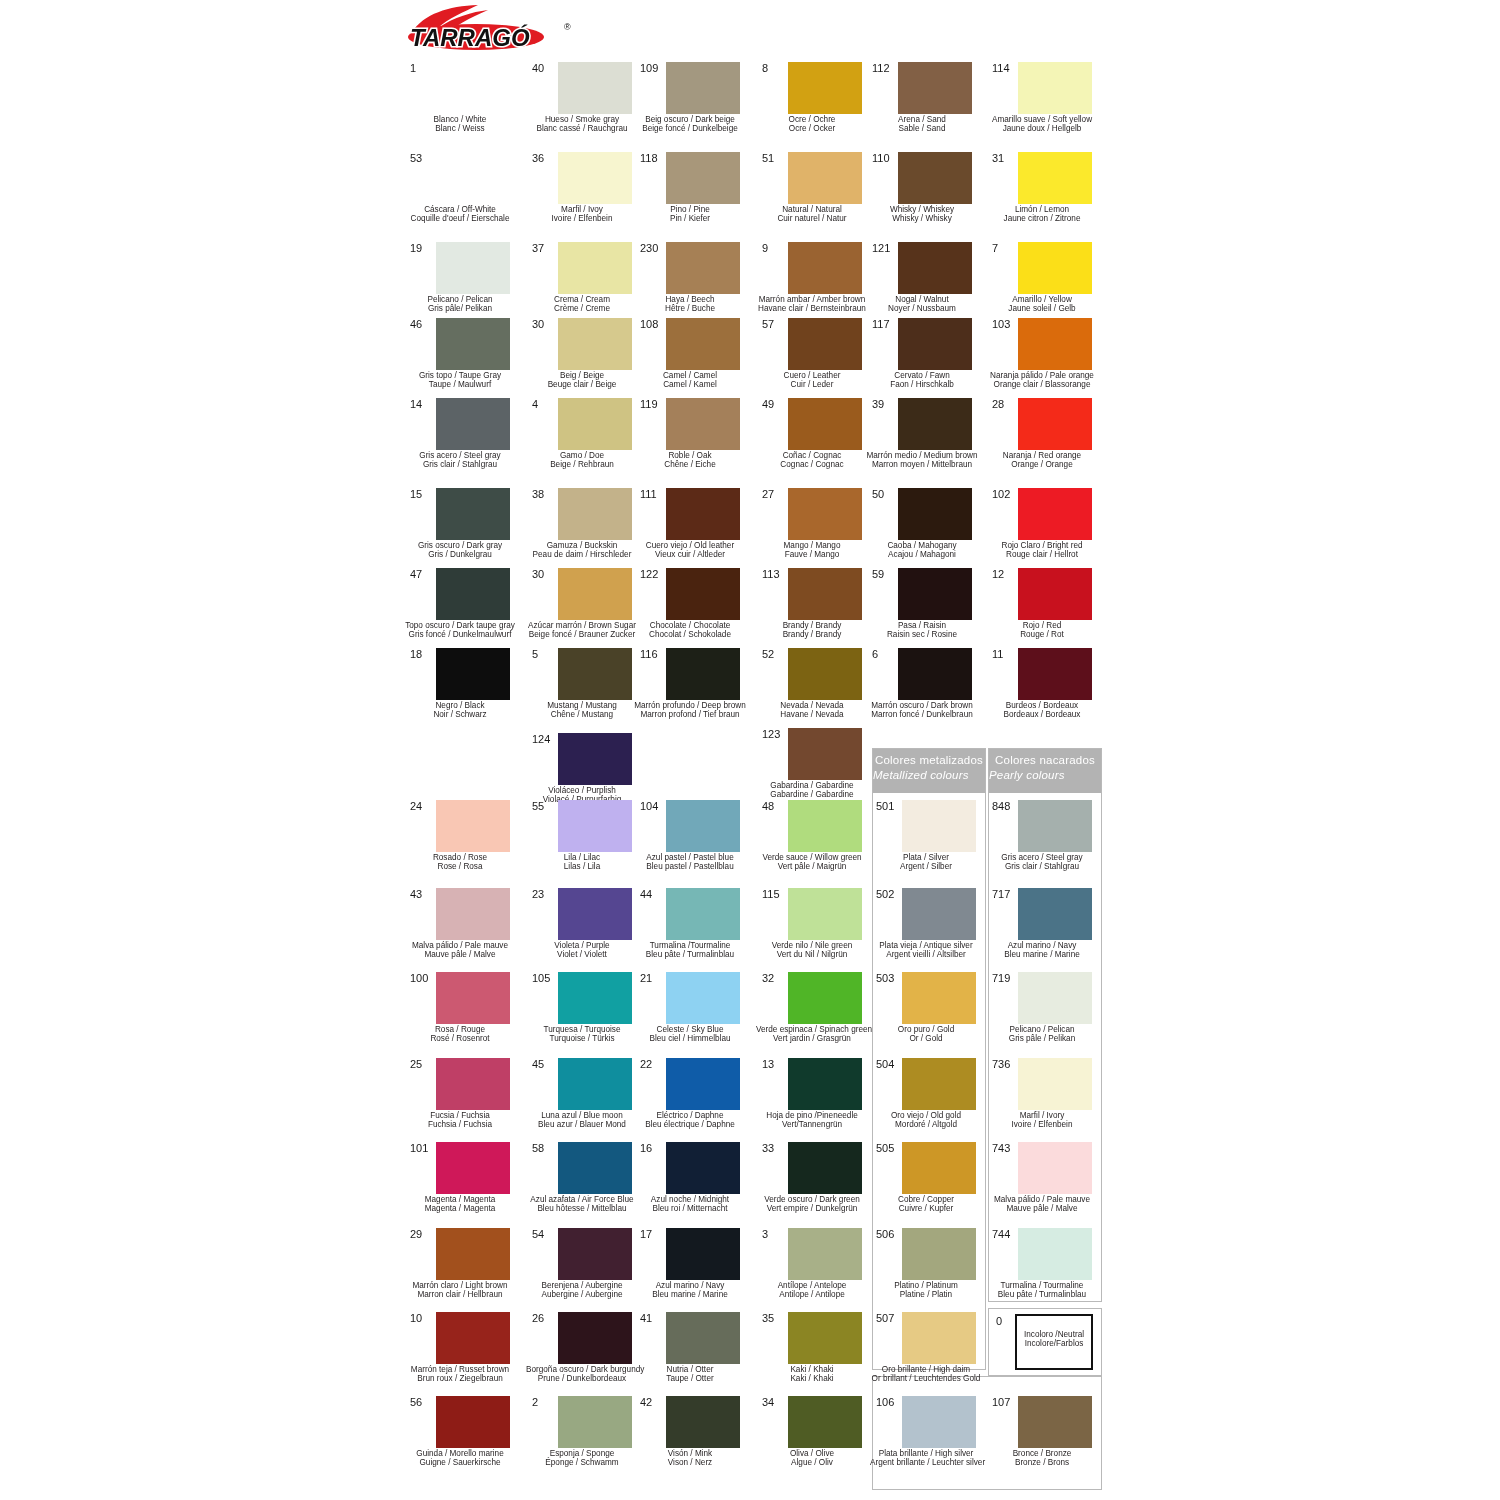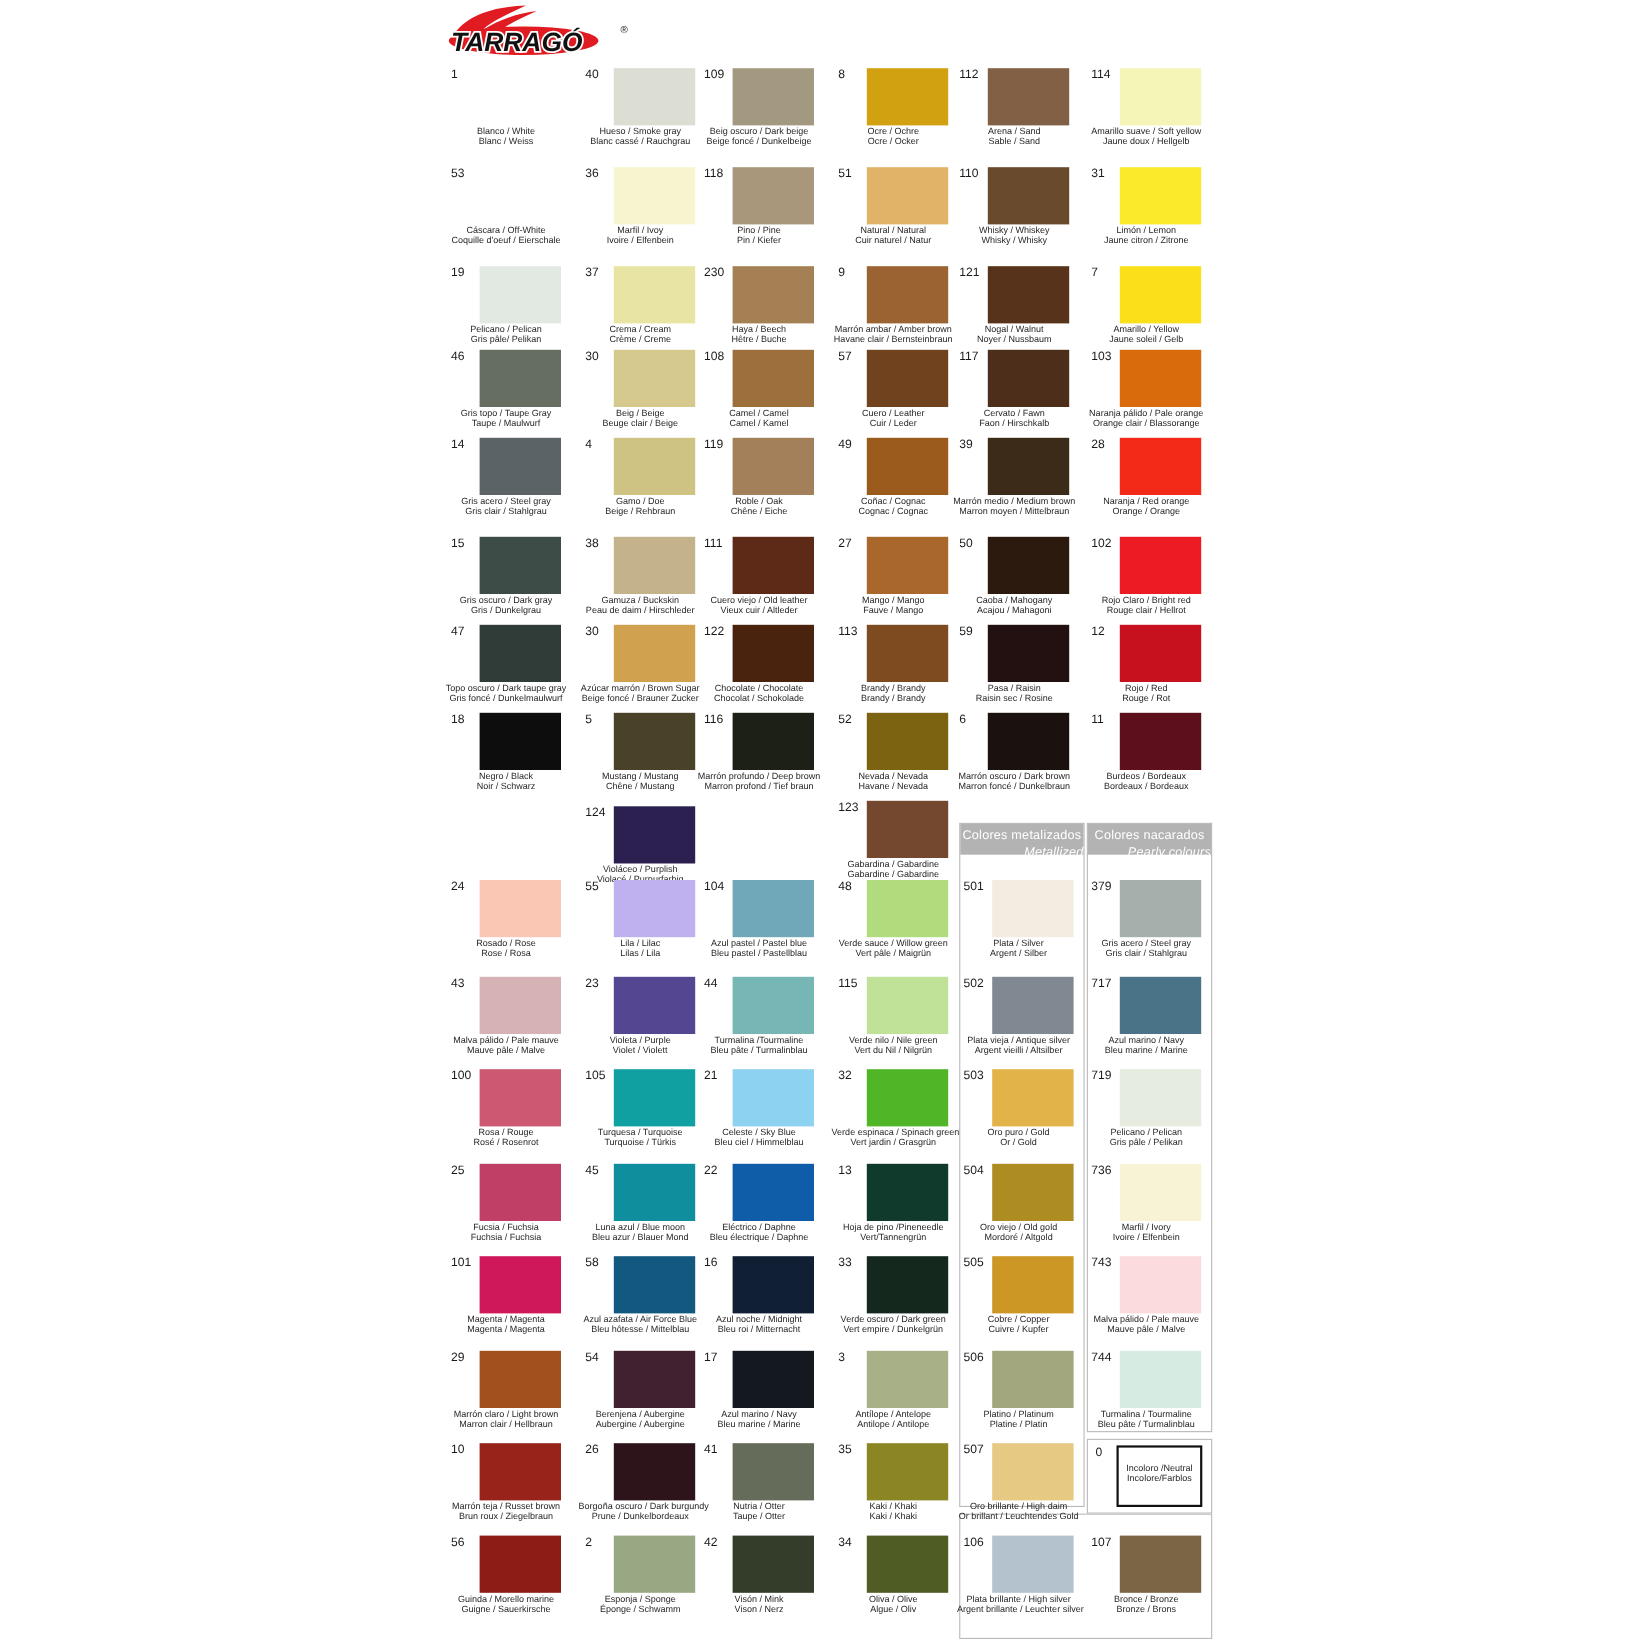--- a/index.html
+++ b/index.html
@@ -34,30 +34,30 @@
 
   
   .cell.nochip .chip{background:#ffffff;}
 
   
   .panel{
     position:absolute;background:#ffffff;
     border:1px solid #b9b9b9;
   }
   .panel-head{
-    position:absolute;left:0;top:0;right:0;height:28px;
+    position:absolute;left:0;top:0;right:0;height:44px;
     background:#b3b3b3;
   }
   .panel-head .l1{
     position:absolute;left:0;right:0;top:5px;text-align:center;
     font-size:11.5px;color:#ffffff;letter-spacing:.2px;
   }
   .panel-head .l2{
-    position:absolute;left:0;right:0;top:20px;text-align:right;
-    font-size:11.5px;color:#ffffff;font-style:italic;letter-spacing:.2px;padding-left:28px;
+    position:absolute;left:0;right:0;top:20px;text-align:left;
+    font-size:11.5px;color:#ffffff;font-style:italic;letter-spacing:.2px;
   }
 
   
   .neutralbox{position:absolute;border:1px solid #b9b9b9;background:#fff;}
   .neutralbox .num{position:absolute;left:7px;top:6px;font-size:11px;color:#1a1a1a;}
   .neutralbox .inner{
     position:absolute;left:26px;top:5px;width:74px;height:52px;
     border:2px solid #111;background:#fff;
   }
   .neutralbox .inner .t{
@@ -802,21 +802,21 @@
       </div>
       <div class="cell" style="left:876px;top:1312px;">
         <div class="num">507</div>
         <div class="chip" style="background:#e6ca84;"></div>
         <div class="caption">
           <i>Oro brillante / High daim</i>
           <i>Or brillant / Leuchtendes Gold</i>
         </div>
       </div>
       <div class="cell" style="left:992px;top:800px;">
-        <div class="num">379</div>
+        <div class="num">848</div>
         <div class="chip" style="background:#a5b0ad;"></div>
         <div class="caption">
           <i>Gris acero / Steel gray</i>
           <i>Gris clair / Stahlgrau</i>
         </div>
       </div>
       <div class="cell" style="left:992px;top:888px;">
         <div class="num">717</div>
         <div class="chip" style="background:#4b7387;"></div>
         <div class="caption">

